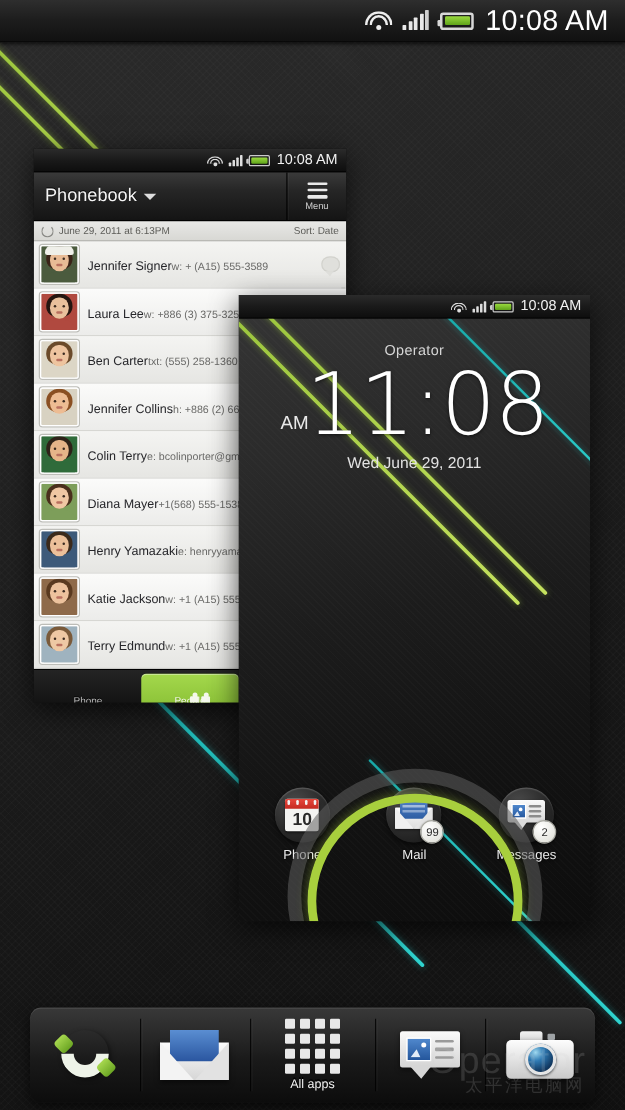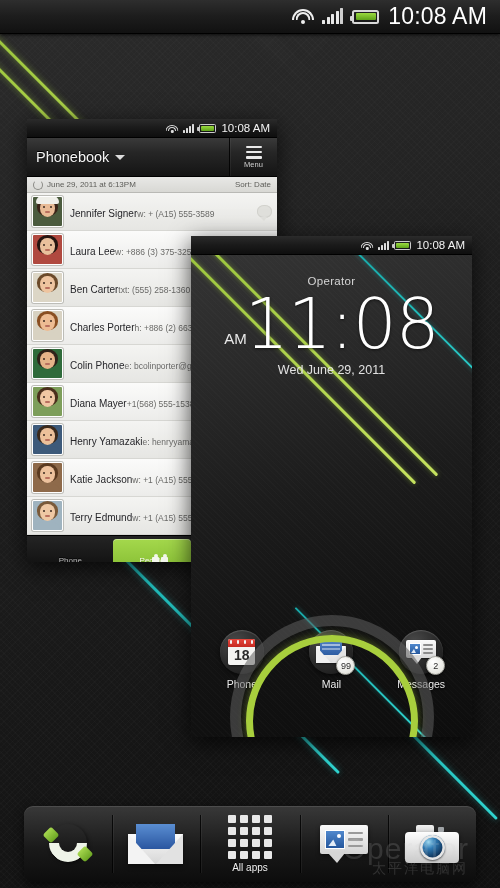--- a/index.html
+++ b/index.html
@@ -430,34 +430,34 @@
       <div class="pb-row">
         <span class="avatar">
           <span class="face" style="background:linear-gradient(180deg,#d8d2c2 0%,#d8d2c2 100%)"></span>
           <span style="position:absolute;left:4px;top:0;width:21px;height:19px;border-radius:50% 50% 45% 45%;background:#8a4f22;"></span>
           <span style="position:absolute;left:7px;top:3px;width:15px;height:17px;border-radius:48% 48% 52% 52%;background:#edbc93;"></span>
           <span style="position:absolute;left:10px;top:9px;width:2px;height:2px;border-radius:50%;background:#3a2a20;"></span>
           <span style="position:absolute;left:17px;top:9px;width:2px;height:2px;border-radius:50%;background:#3a2a20;"></span>
           <span style="position:absolute;left:12px;top:14px;width:5px;height:1.6px;border-radius:2px;background:#b9705f;"></span>
           <span style="position:absolute;left:2px;bottom:0;width:25px;height:8px;border-radius:10px 10px 0 0;background:#d8d2c2;"></span>
         </span>
-        <span class="pb-txt"><span class="pb-name">Charles Porter</span><span class="pb-sub">h: +886 (2) 6639-1193</span></span>
+        <span class="pb-txt"><span class="pb-name">Jennifer Collins</span><span class="pb-sub">h: +886 (2) 6639-1193</span></span>
         <span class="pb-bub"></span>
       </div>
       <div class="pb-row">
         <span class="avatar">
           <span class="face" style="background:linear-gradient(180deg,#2f6b3a 0%,#2f6b3a 100%)"></span>
           <span style="position:absolute;left:4px;top:0;width:21px;height:19px;border-radius:50% 50% 45% 45%;background:#2e2219;"></span>
           <span style="position:absolute;left:7px;top:3px;width:15px;height:17px;border-radius:48% 48% 52% 52%;background:#e6b489;"></span>
           <span style="position:absolute;left:10px;top:9px;width:2px;height:2px;border-radius:50%;background:#3a2a20;"></span>
           <span style="position:absolute;left:17px;top:9px;width:2px;height:2px;border-radius:50%;background:#3a2a20;"></span>
           <span style="position:absolute;left:12px;top:14px;width:5px;height:1.6px;border-radius:2px;background:#b9705f;"></span>
           <span style="position:absolute;left:2px;bottom:0;width:25px;height:8px;border-radius:10px 10px 0 0;background:#2f6b3a;"></span>
         </span>
-        <span class="pb-txt"><span class="pb-name">Colin Phone</span><span class="pb-sub">e: bcolinporter@gmail.com</span></span>
+        <span class="pb-txt"><span class="pb-name">Colin Terry</span><span class="pb-sub">e: bcolinporter@gmail.com</span></span>
         <span class="pb-bub"></span>
       </div>
       <div class="pb-row">
         <span class="avatar">
           <span class="face" style="background:linear-gradient(180deg,#7d9e5a 0%,#7d9e5a 100%)"></span>
           <span style="position:absolute;left:4px;top:0;width:21px;height:19px;border-radius:50% 50% 45% 45%;background:#4a2f1c;"></span>
           <span style="position:absolute;left:7px;top:3px;width:15px;height:17px;border-radius:48% 48% 52% 52%;background:#f0c7a3;"></span>
           <span style="position:absolute;left:10px;top:9px;width:2px;height:2px;border-radius:50%;background:#3a2a20;"></span>
           <span style="position:absolute;left:17px;top:9px;width:2px;height:2px;border-radius:50%;background:#3a2a20;"></span>
           <span style="position:absolute;left:12px;top:14px;width:5px;height:1.6px;border-radius:2px;background:#b9705f;"></span>
@@ -562,21 +562,21 @@
         <div class="ls-app">
           <span class="ic-orb">
             <span class="g-cal">
               <span class="top"></span>
               <span class="rings">
                 <i></i>
                 <i></i>
                 <i></i>
                 <i></i>
               </span>
-              <span class="num">18</span>
+              <span class="num">10</span>
             </span>
           </span>
           <span class="cap">Phone</span>
         </div>
         <div class="ls-app">
           <span class="ic-orb">
             <span class="g-mail">
               <span class="env"></span>
               <span class="card"></span>
               <span class="flapL"></span>

